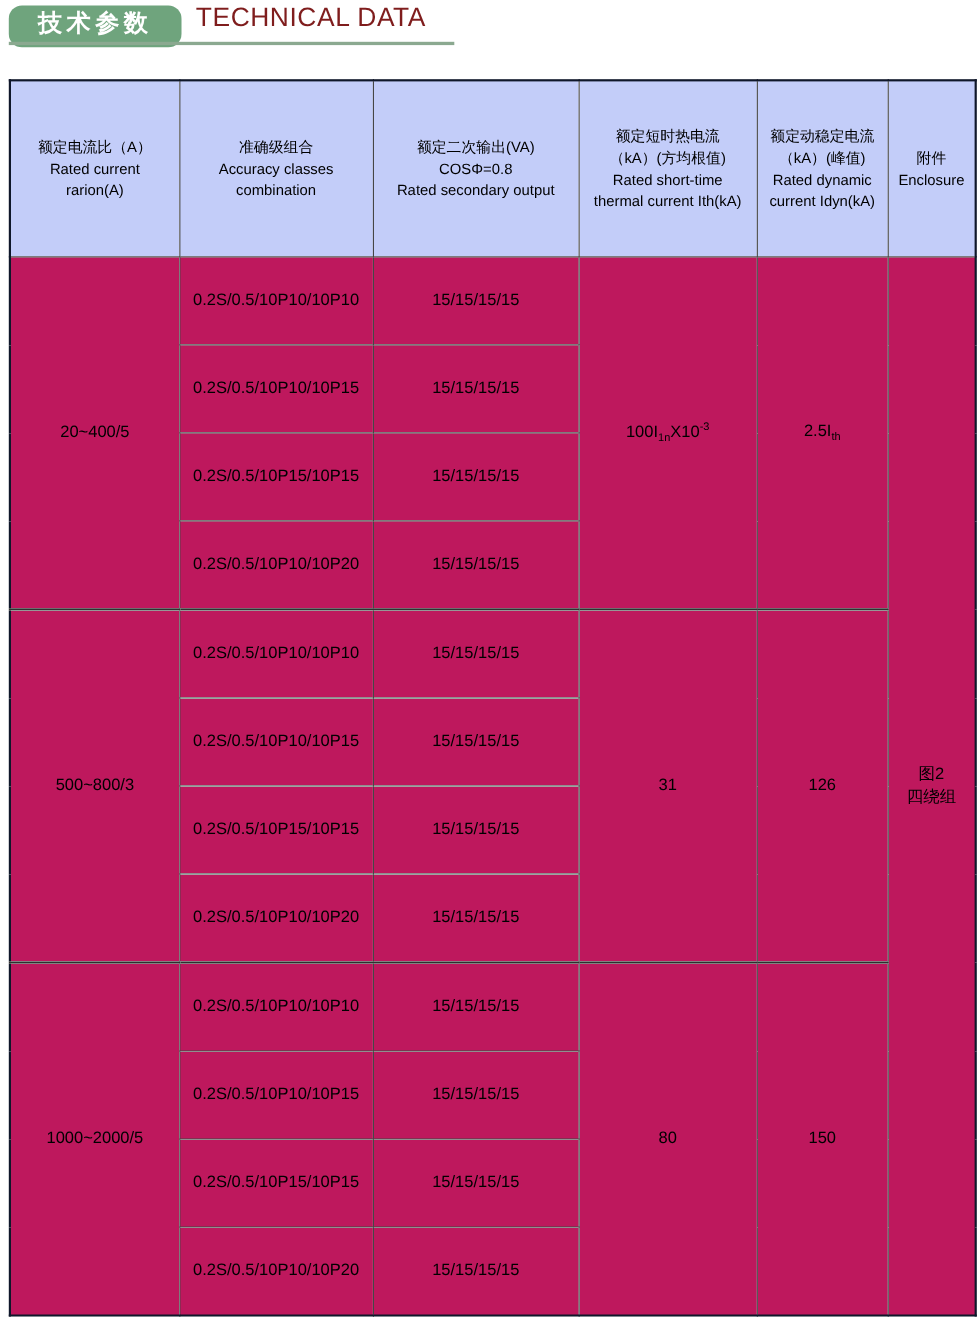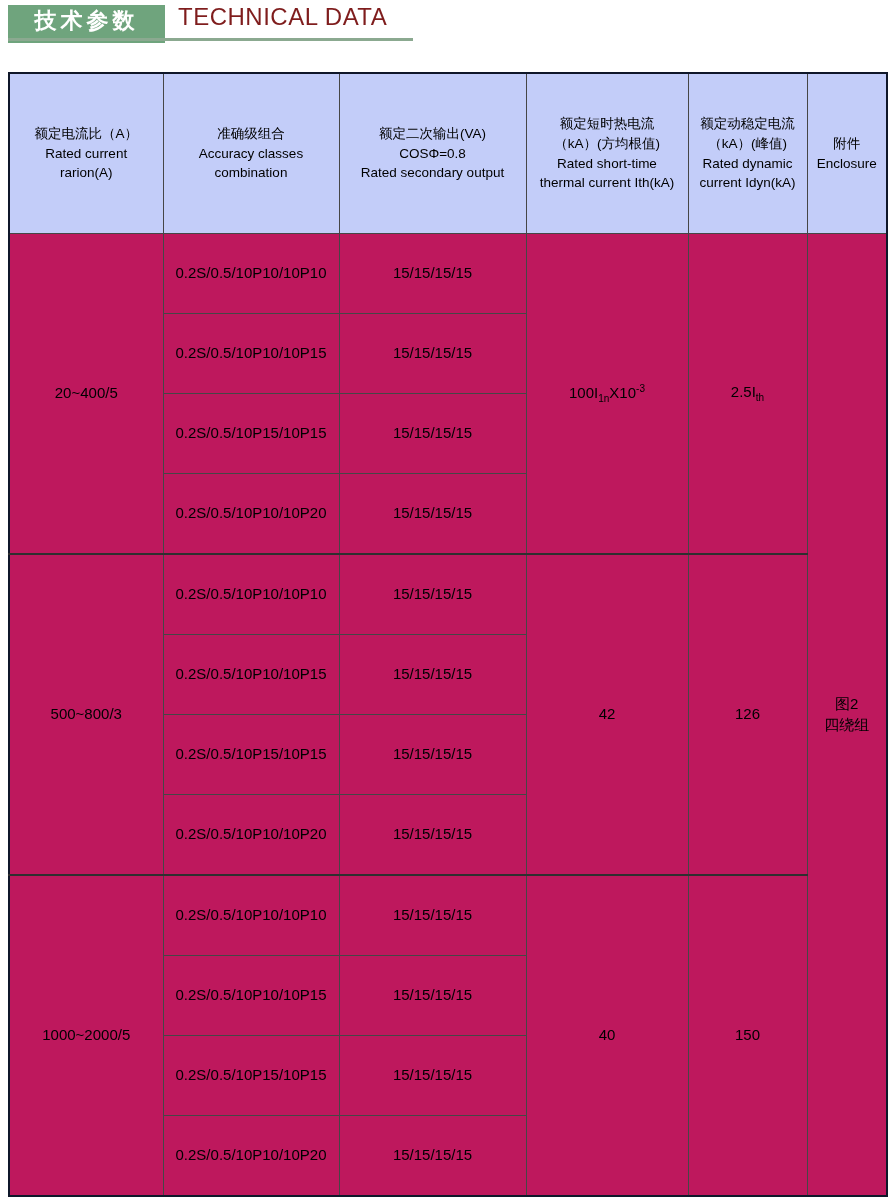--- a/index.html
+++ b/index.html
@@ -21,20 +21,21 @@
     top: 5px;
     width: 157px;
     height: 38px;
     background: #6FA47D;
     color: #ffffff;
     font-size: 22px;
     font-weight: bold;
     letter-spacing: 4px;
     text-align: center;
     line-height: 31px;
+    border-radius: 12px;
   }
   .main-title {
     position: absolute;
     left: 178px;
     top: 3px;
     font-size: 24px;
     font-weight: 500;
     color: #7f1d1d;
     letter-spacing: 0.5px;
   }
@@ -156,41 +157,41 @@
     </tr>
     <tr>
       <td>0.2S/0.5/10P10/10P20</td>
       <td>15/15/15/15</td>
     </tr>
 
     <tr class="group-start">
       <td rowspan="4">500~800/3</td>
       <td>0.2S/0.5/10P10/10P10</td>
       <td>15/15/15/15</td>
-      <td rowspan="4"><span>42</span></td>
+      <td rowspan="4"><span>31</span></td>
       <td rowspan="4"><span>126</span></td>
     </tr>
     <tr>
       <td>0.2S/0.5/10P10/10P15</td>
       <td>15/15/15/15</td>
     </tr>
     <tr>
       <td>0.2S/0.5/10P15/10P15</td>
       <td>15/15/15/15</td>
     </tr>
     <tr>
       <td>0.2S/0.5/10P10/10P20</td>
       <td>15/15/15/15</td>
     </tr>
 
     <tr class="group-start">
       <td rowspan="4">1000~2000/5</td>
       <td>0.2S/0.5/10P10/10P10</td>
       <td>15/15/15/15</td>
-      <td rowspan="4"><span>40</span></td>
+      <td rowspan="4"><span>80</span></td>
       <td rowspan="4"><span>150</span></td>
     </tr>
     <tr>
       <td>0.2S/0.5/10P10/10P15</td>
       <td>15/15/15/15</td>
     </tr>
     <tr>
       <td>0.2S/0.5/10P15/10P15</td>
       <td>15/15/15/15</td>
     </tr>

